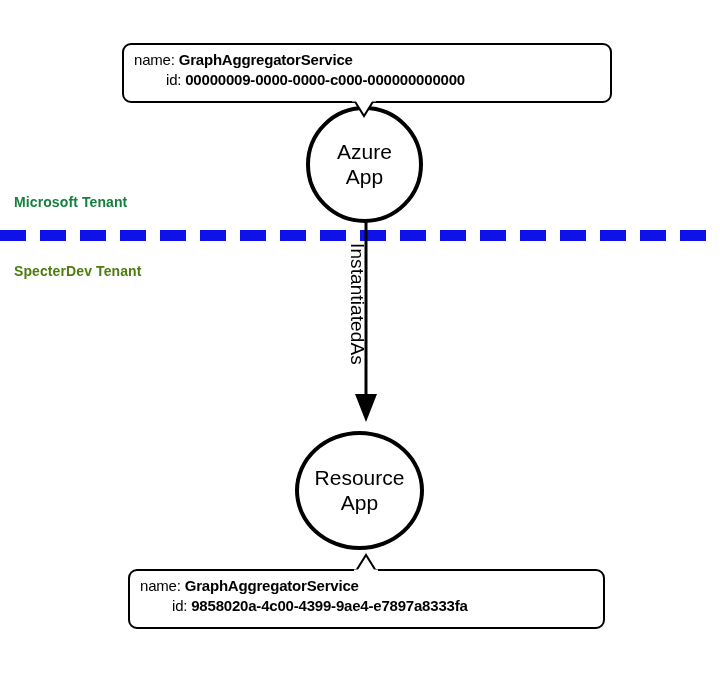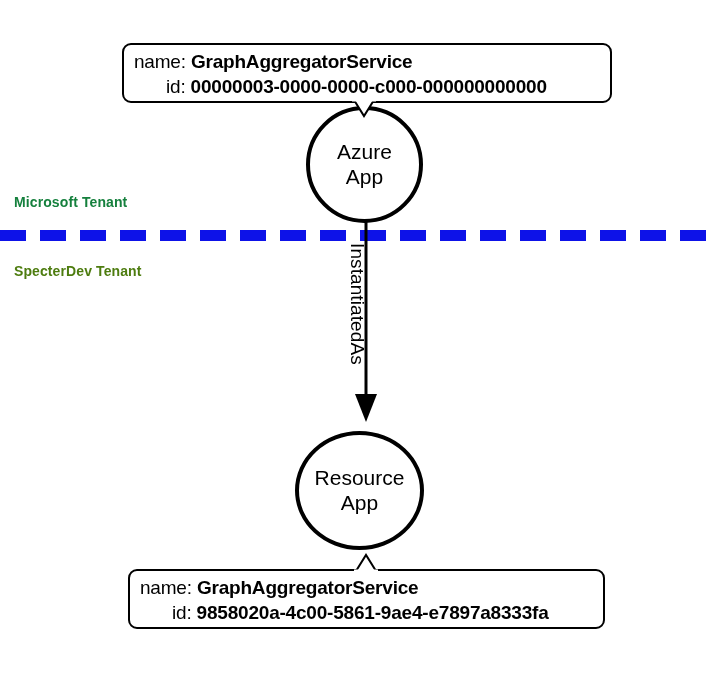--- a/index.html
+++ b/index.html
@@ -25,21 +25,21 @@
     box-sizing: border-box;
     border: 2px solid #000000;
     border-radius: 9px;
     background: #ffffff;
     color: #000000;
     padding: 5px 10px 6px 10px;
     z-index: 6;
   }
   .callout .line {
     white-space: pre;
-    font-size: 19px;
+    font-size: 15px;
     line-height: 1.30;
     letter-spacing: -0.2px;
     color: #000000;
   }
   .callout .line.indented {
     padding-left: 32px;
   }
   .callout .key {
     font-weight: 400;
   }
@@ -159,21 +159,21 @@
     top: 263px;
   }
 </style>
 </head>
 <body>
 
 <div id="canvas">
 
   <div id="callout-top" class="callout">
     <div class="line"><span class="key">name:</span> <span class="val">GraphAggregatorService</span></div>
-    <div class="line indented"><span class="key">id:</span> <span class="val">00000003-0000-0000-c000-000000000000</span></div>
+    <div class="line indented"><span class="key">id:</span> <span class="val">00000009-0000-0000-c000-000000000000</span></div>
   </div>
   <svg id="tail-top" class="tail" viewBox="0 0 40 18" xmlns="http://www.w3.org/2000/svg">
     <path d="M 10 0 L 20 16 L 30 0" fill="#ffffff" stroke="#000000" stroke-width="2" stroke-linejoin="miter"></path>
     <line x1="8" y1="0" x2="32" y2="0" stroke="#ffffff" stroke-width="3"></line>
   </svg>
 
   <div id="node-azure-app" class="node-circle">
     <div class="node-label">Azure</div>
     <div class="node-label">App</div>
   </div>
@@ -194,16 +194,16 @@
     <div class="node-label">Resource</div>
     <div class="node-label">App</div>
   </div>
 
   <svg id="tail-bottom" class="tail" viewBox="0 0 40 18" xmlns="http://www.w3.org/2000/svg">
     <path d="M 10 18 L 20 2 L 30 18" fill="#ffffff" stroke="#000000" stroke-width="2" stroke-linejoin="miter"></path>
     <line x1="8" y1="18" x2="32" y2="18" stroke="#ffffff" stroke-width="3"></line>
   </svg>
   <div id="callout-bottom" class="callout">
     <div class="line"><span class="key">name:</span> <span class="val">GraphAggregatorService</span></div>
-    <div class="line indented"><span class="key">id:</span> <span class="val">9858020a-4c00-5861-9ae4-e7897a8333fa</span></div>
+    <div class="line indented"><span class="key">id:</span> <span class="val">9858020a-4c00-4399-9ae4-e7897a8333fa</span></div>
   </div>
 
 </div>
 
 </body></html>

